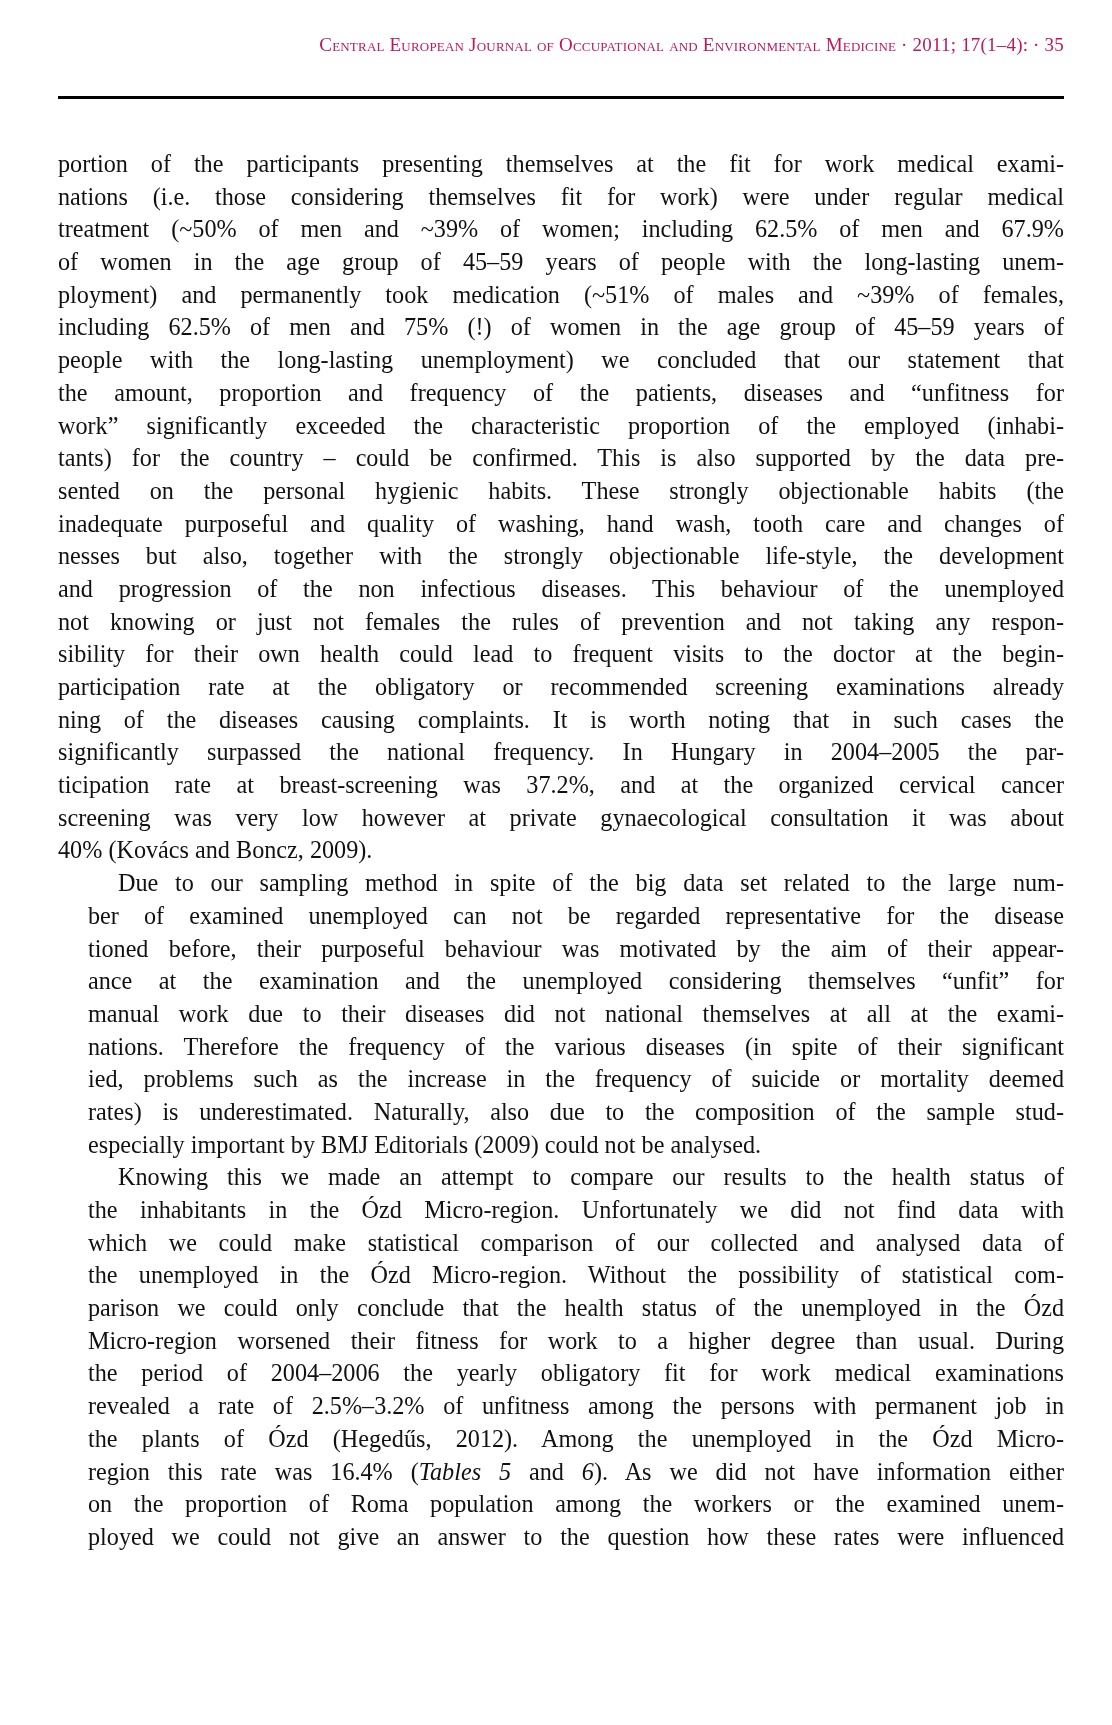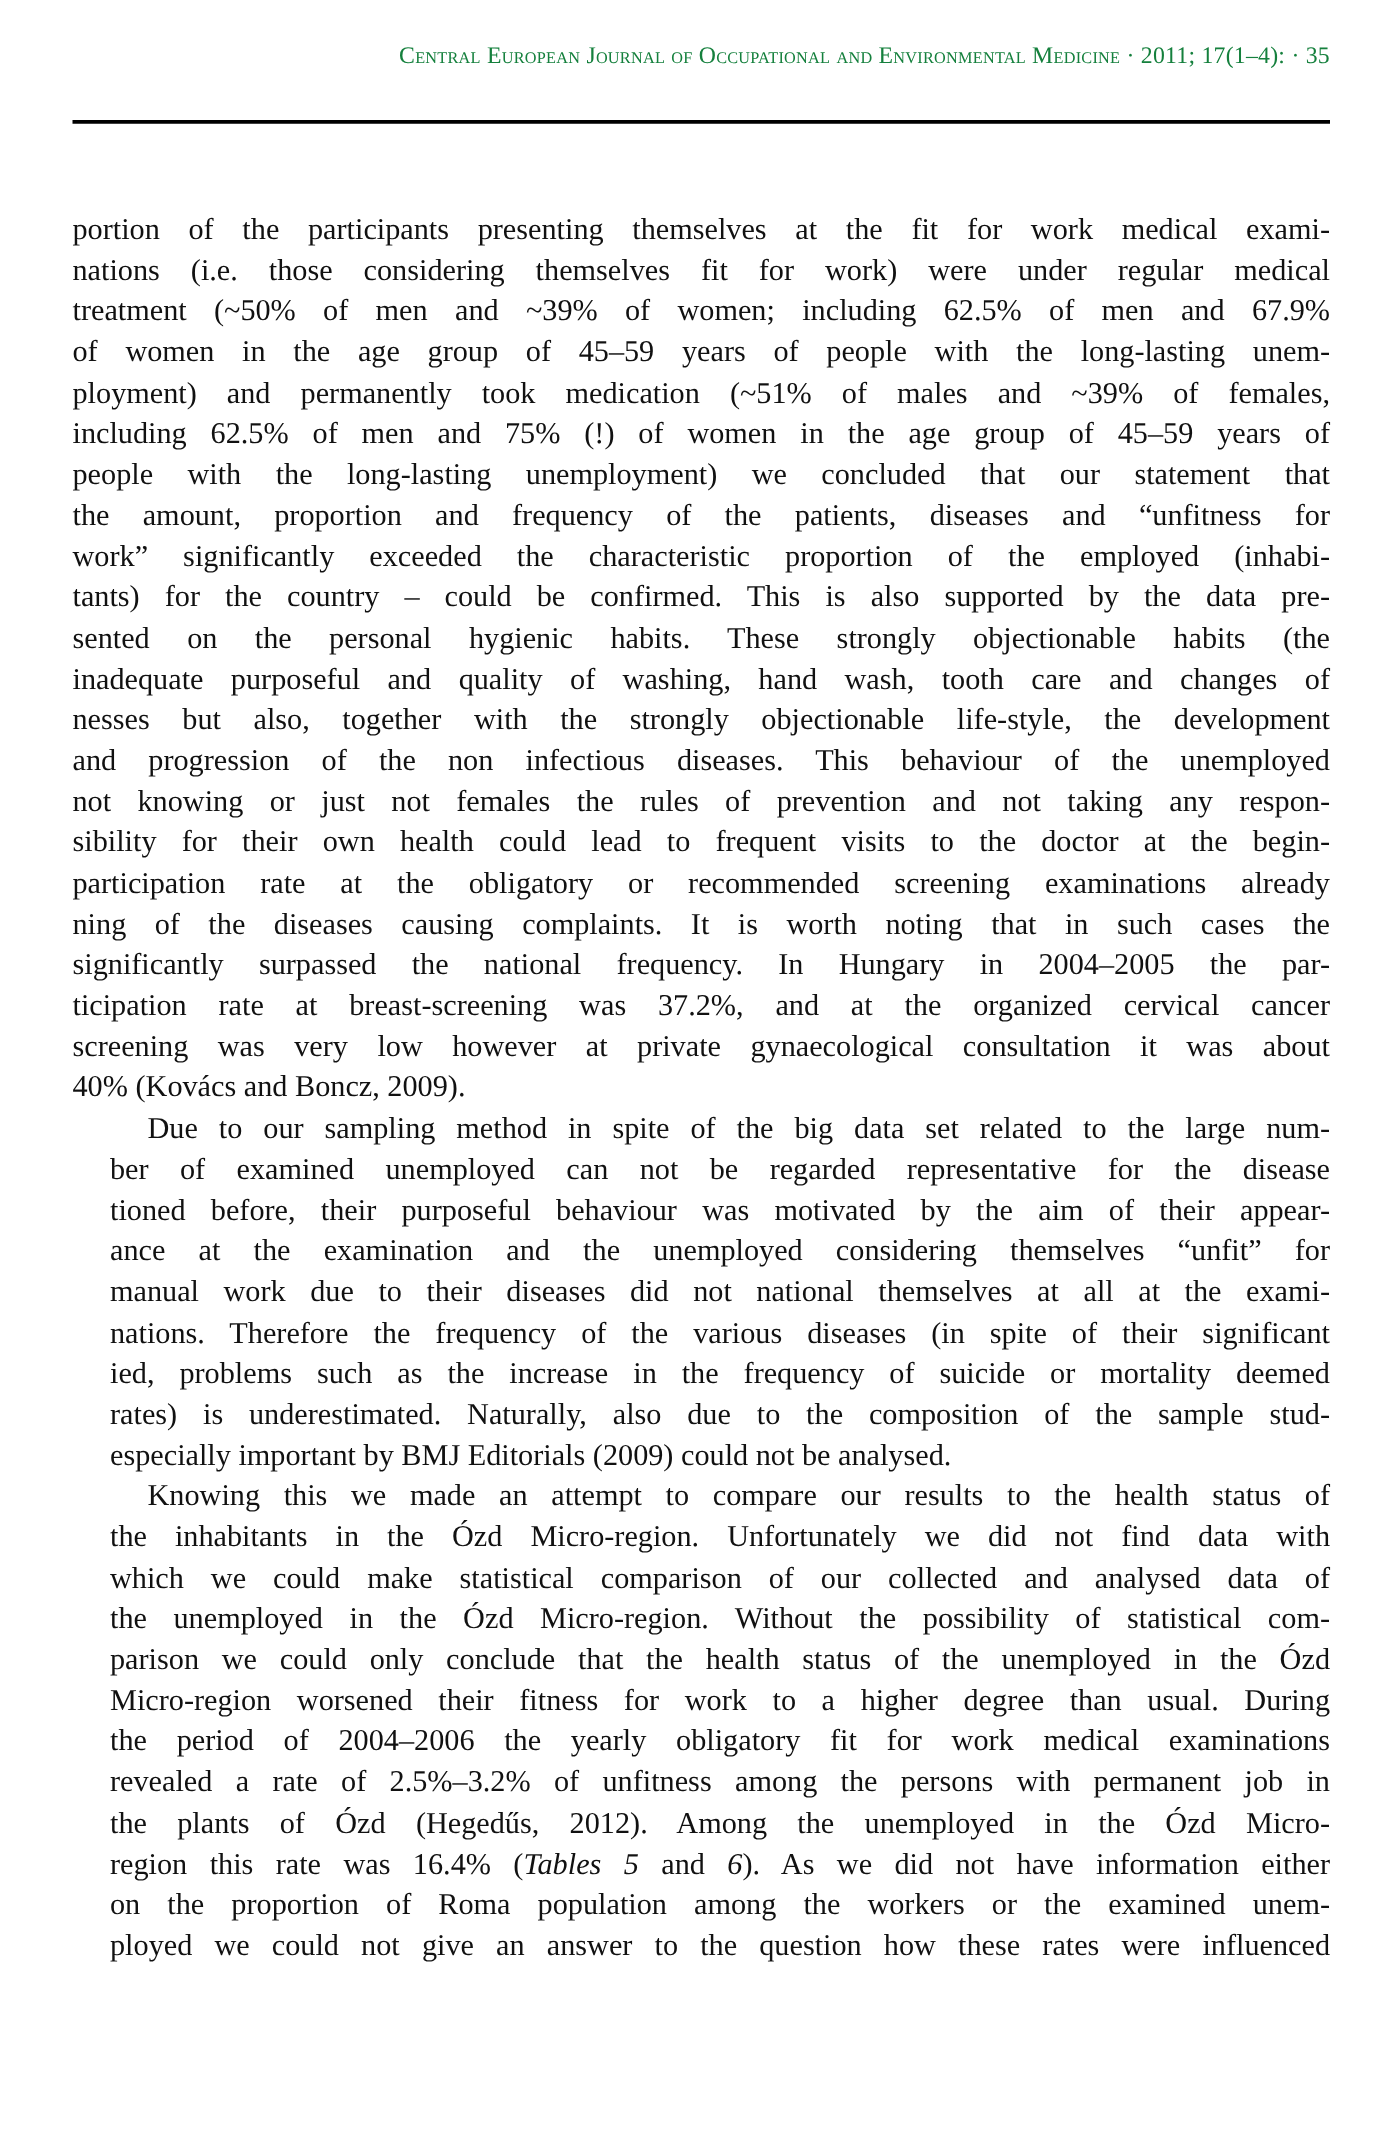--- a/index.html
+++ b/index.html
@@ -1,29 +1,29 @@
 <!DOCTYPE html>
 <html><head>
 <meta charset="utf-8">
 <style>
   html, body { margin:0; padding:0; background:#ffffff; }
   body { width:1112px; height:1725px; position:relative; overflow:hidden; }
   .header {
     position:absolute; left:58px; top:34px; width:1006px;
-    font-family:"Liberation Serif", serif; font-size:19px; color:#15803d;
+    font-family:"Liberation Serif", serif; font-size:19px; color:#be185d;
     text-align:right; white-space:nowrap; letter-spacing:0.2px;
   }
   .header .sc { font-variant:small-caps; }
   .rule {
     position:absolute; left:58px; top:96px; width:1006px; height:3px; background:#000;
   }
   .body-text {
     position:absolute; left:58px; top:148px; width:1006px;
     font-family:"Liberation Serif", serif; font-size:24.2px; line-height:32.7px;
-    color:#111; text-align:justify; hyphens:none;margin-top:20px;
+    color:#111; text-align:justify; hyphens:none;
   }
   .body-text p { margin:0; }
   .body-text p.indent { text-indent:30px; }
   .line { display:block; text-align:justify; text-align-last:justify; height:32.7px; white-space:nowrap; overflow:visible; }
   .line.last { text-align-last:left; }
   i { }
 </style>
 </head>
 <body>
 

